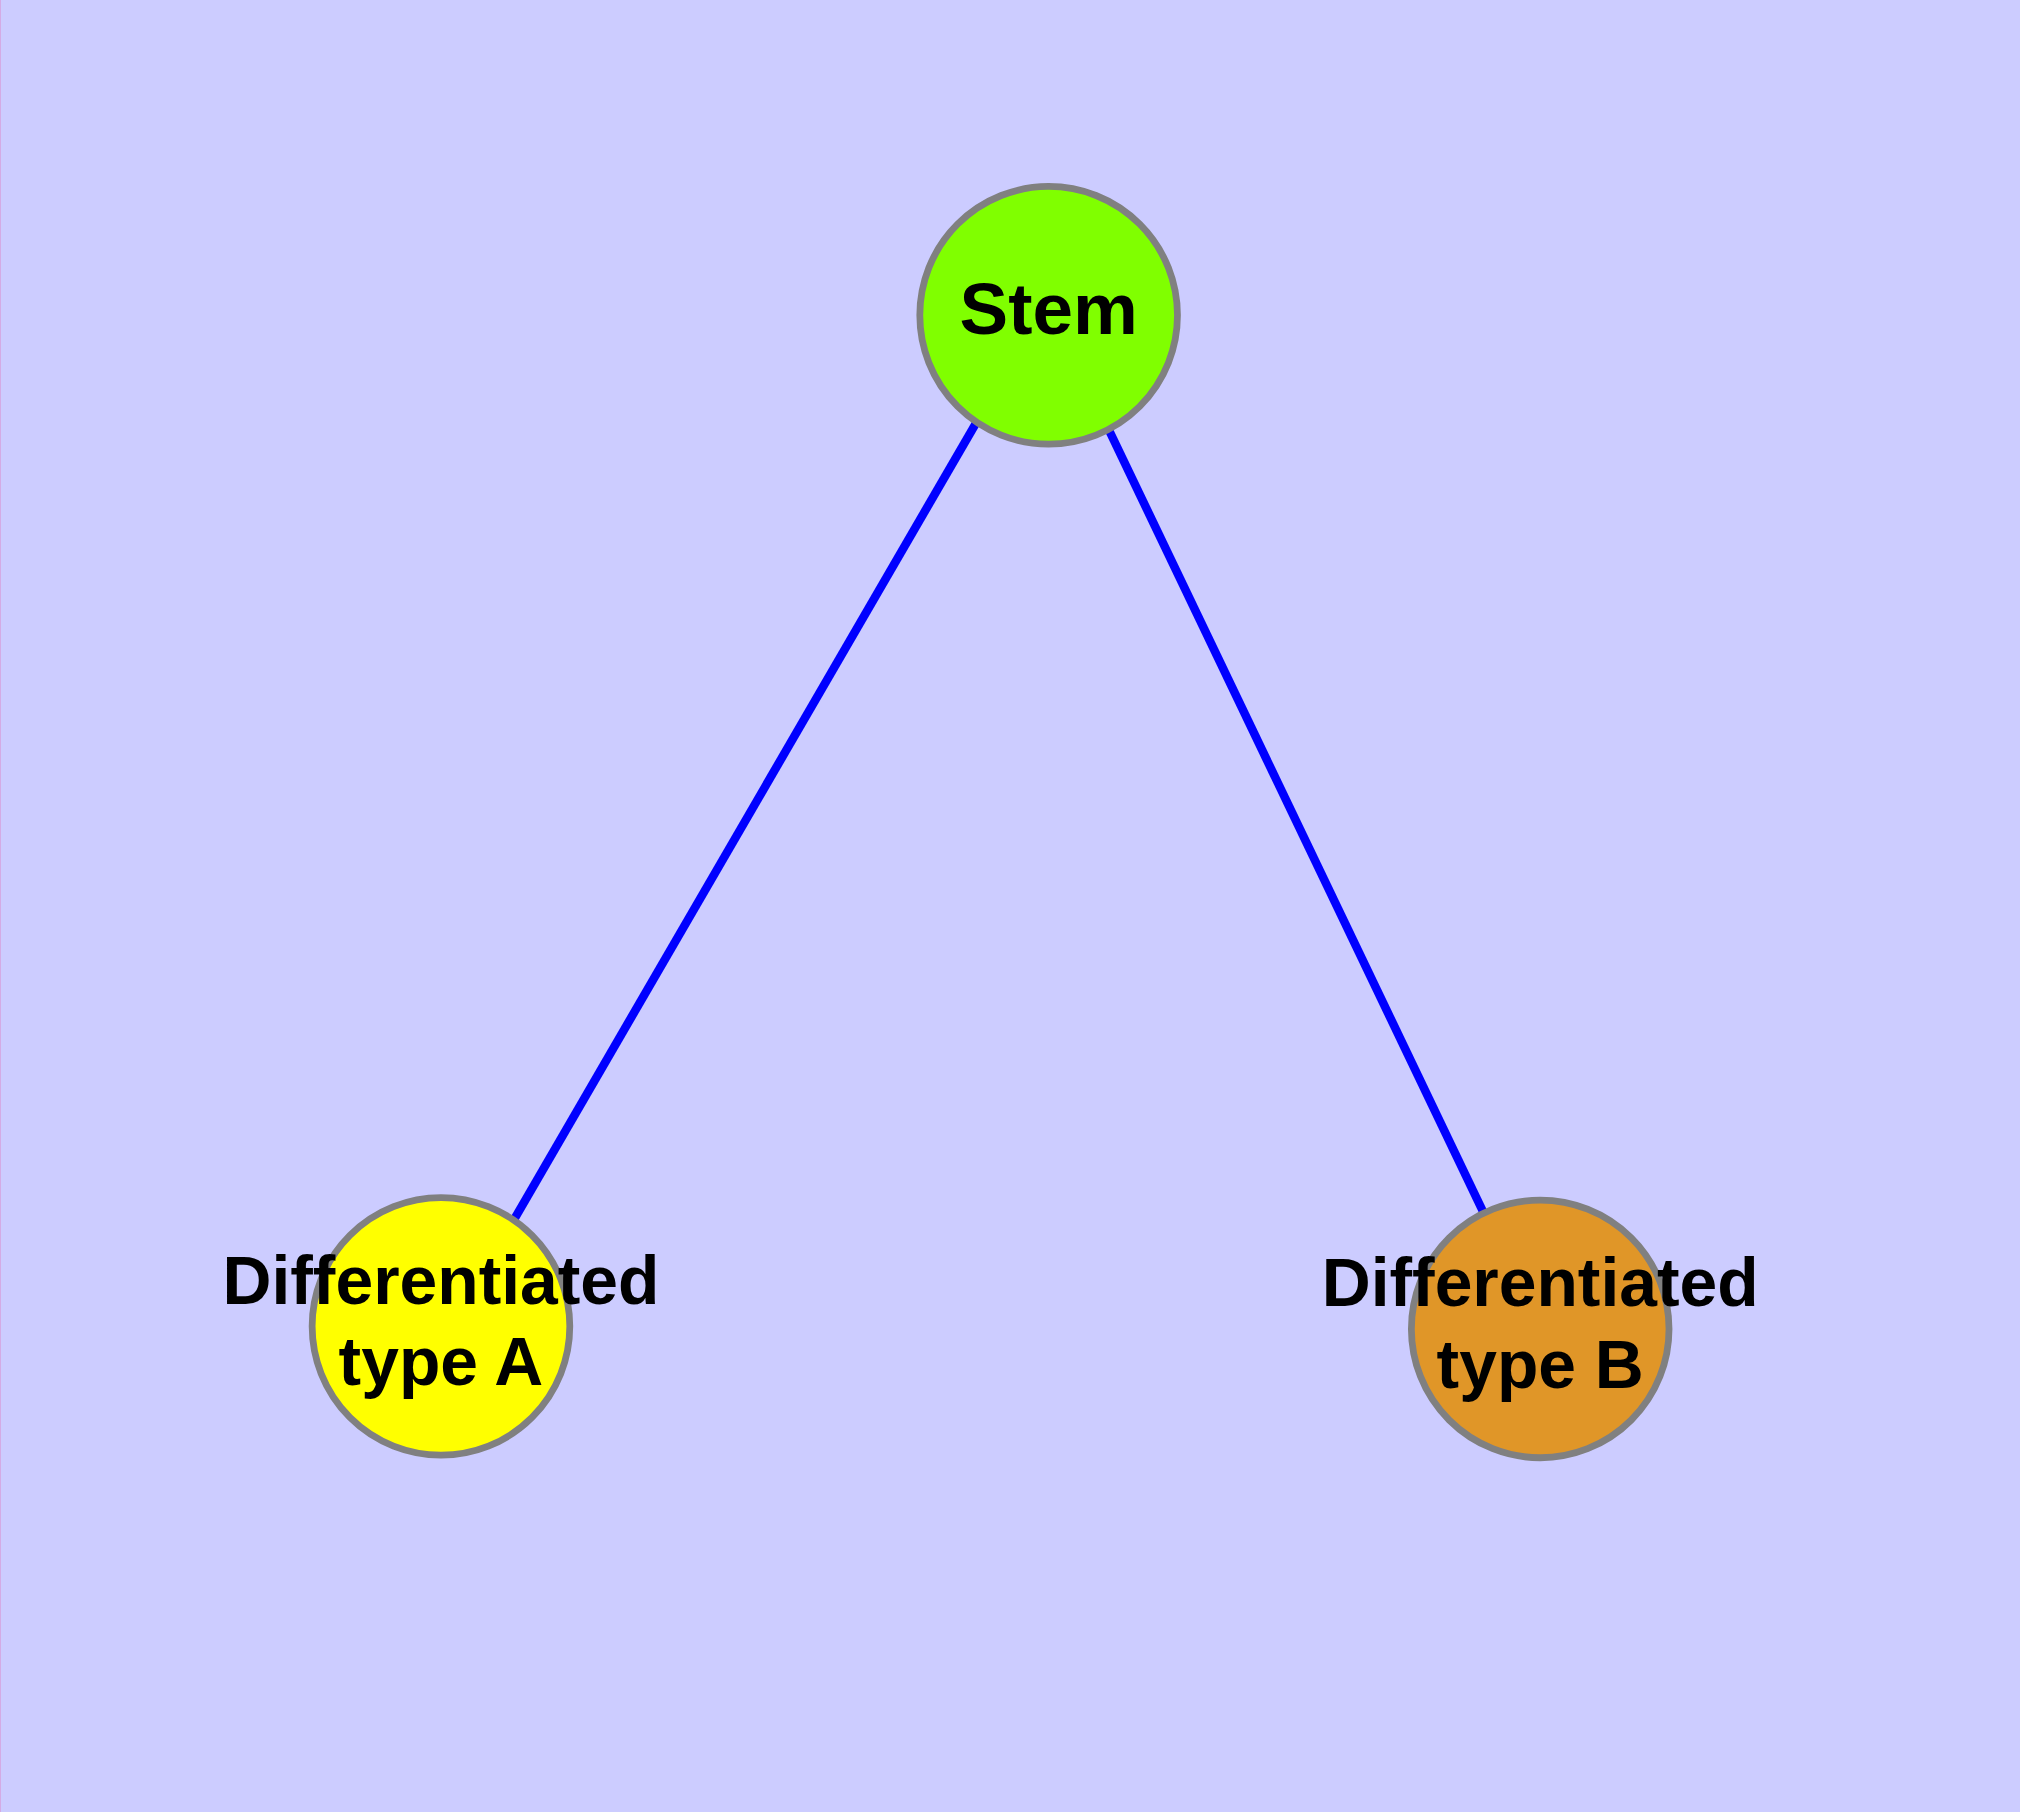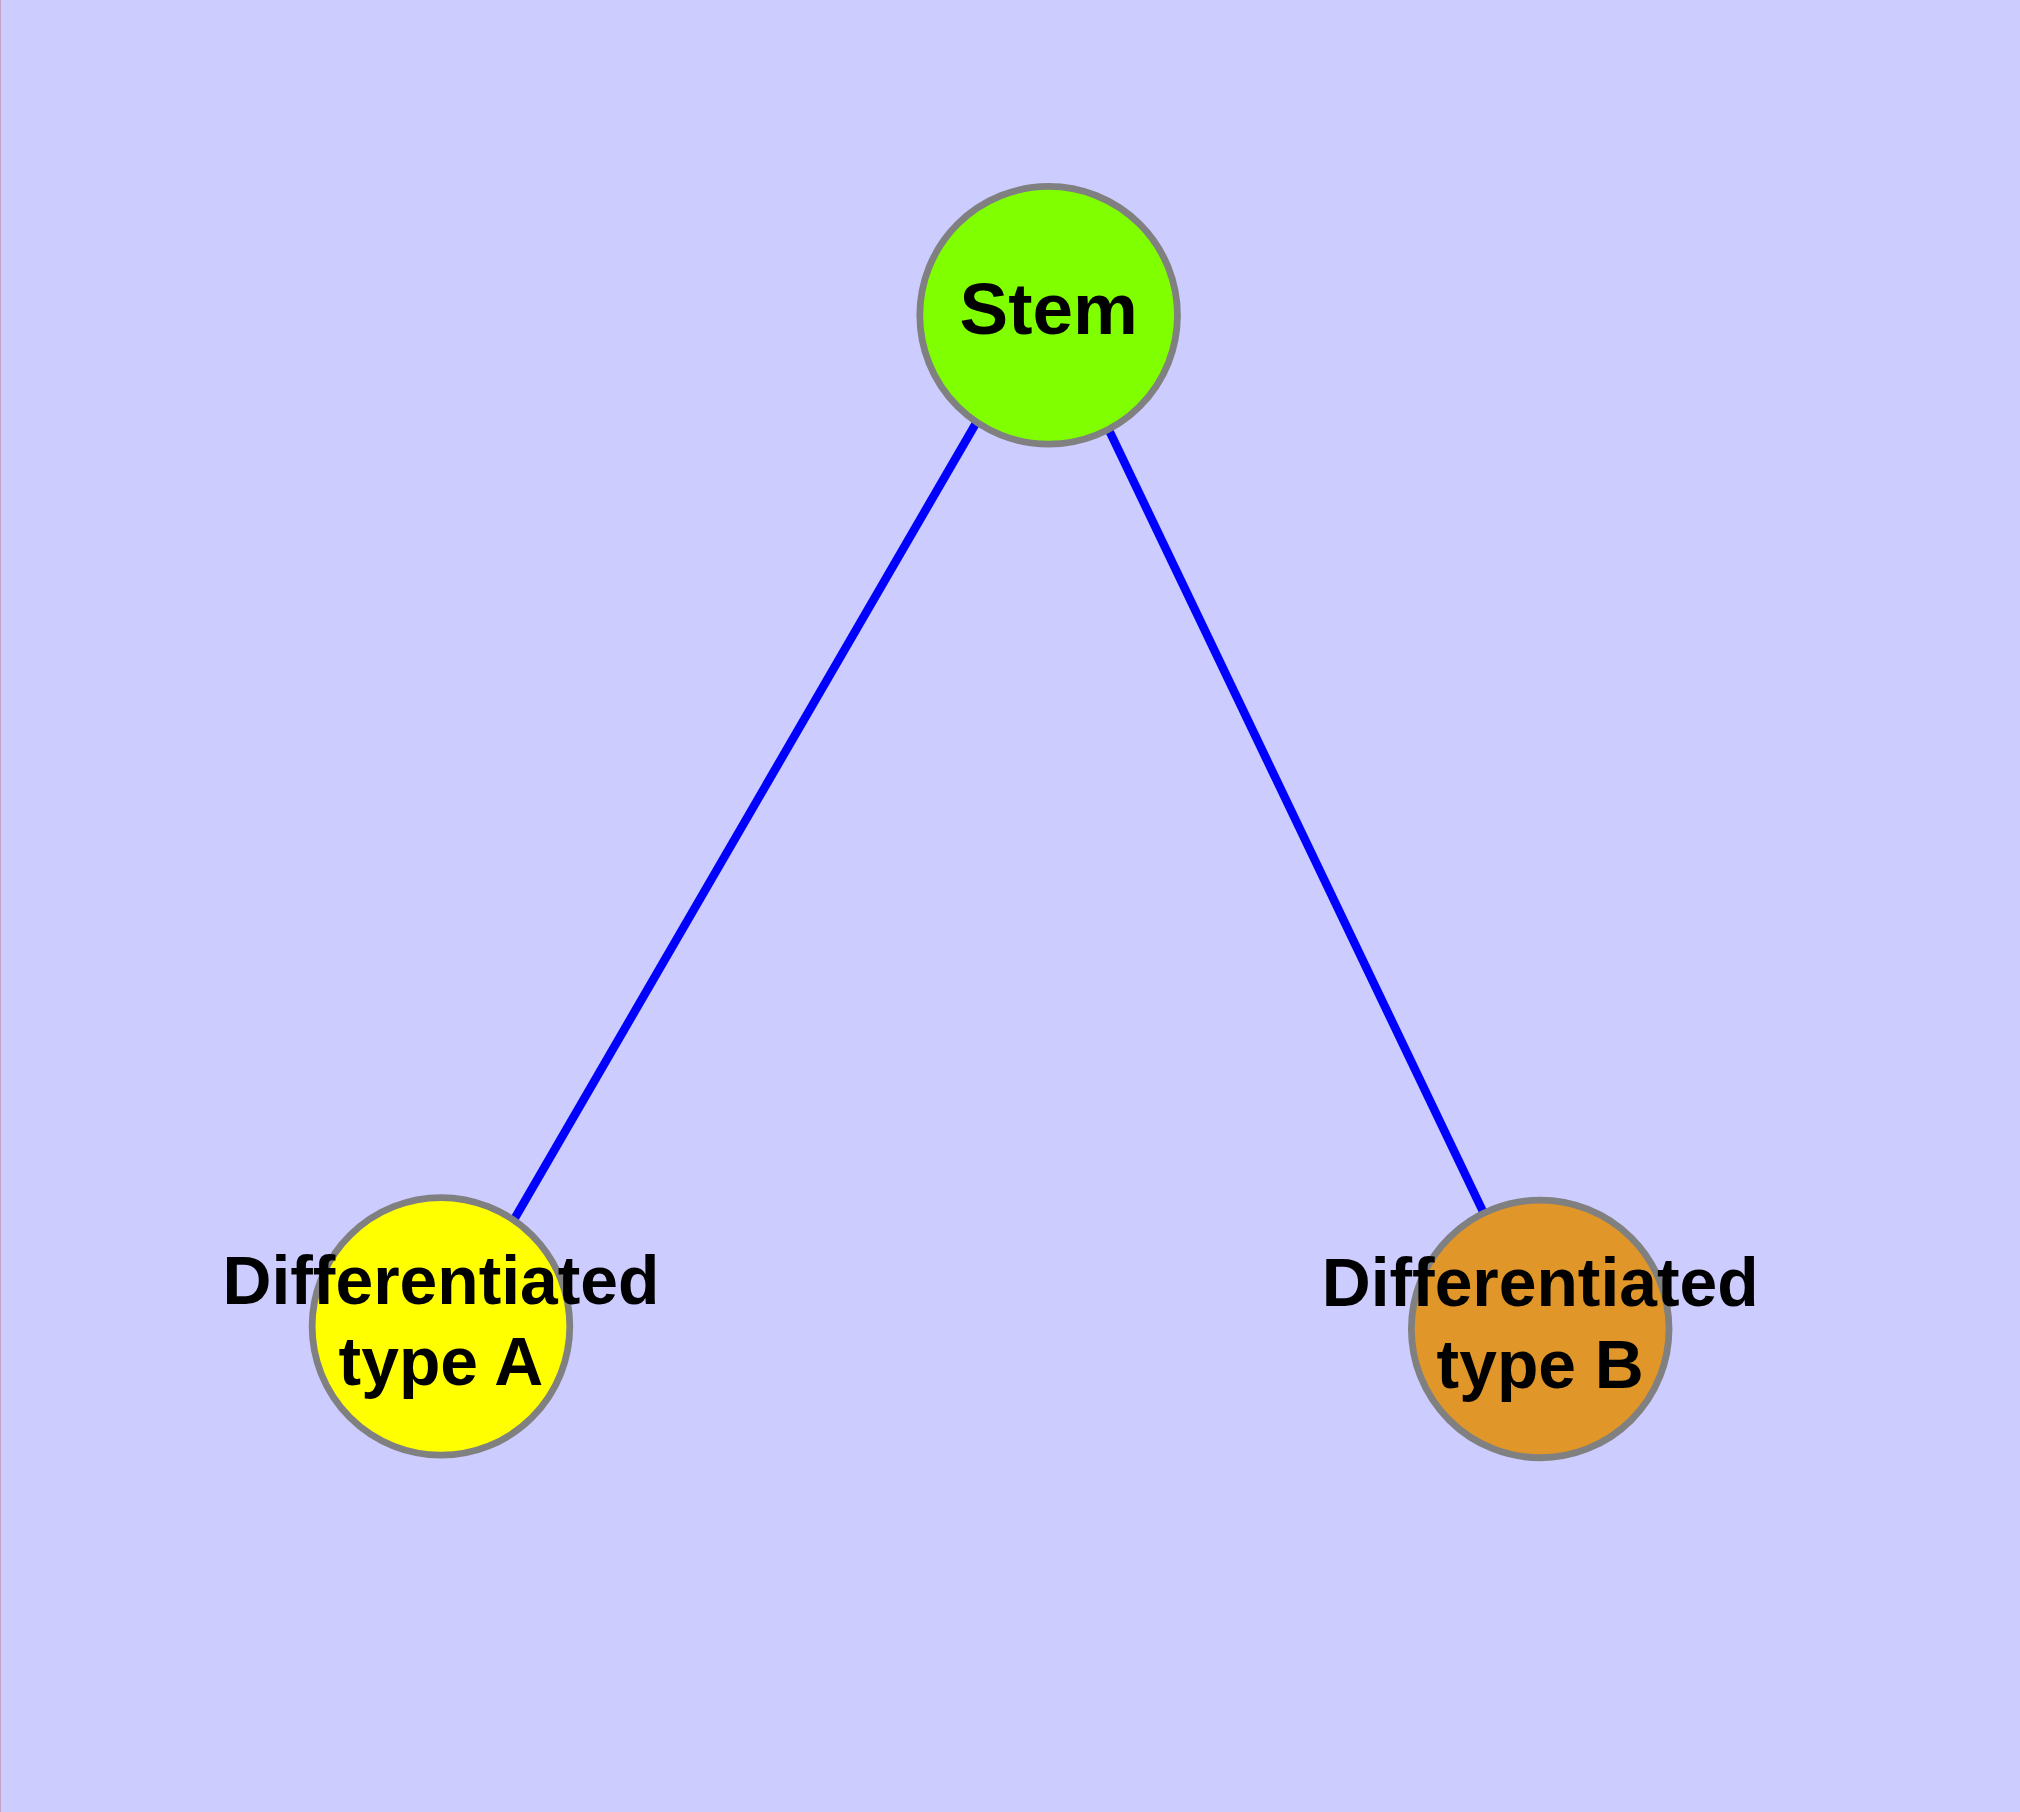--- a/index.html
+++ b/index.html
@@ -39,21 +39,21 @@
     font-weight: bold;
     fill: #000000;
     text-anchor: middle;
     dominant-baseline: middle;
     paint-order: normal;
   }
 </style>
 </head>
 <body style="background: rgb(204, 204, 255);">
 
-<div id="stage" style="width: 2021px; height: 1812px; background: #b91c1c;">
+<div id="stage" style="width: 2021px; height: 1812px; background: #ec4899;">
   <svg id="graph-svg" viewBox="0 0 2384 2138" xmlns="http://www.w3.org/2000/svg">
 
     <rect x="0" y="0" width="2384" height="2138" fill="#ccccff"></rect>
 
     <g>
       <line class="edge-line" x1="1152" y1="498" x2="605" y2="1441" stroke="#0000ff" stroke-width="10"></line>
       <line class="edge-line" x1="1307" y1="505" x2="1756" y2="1443" stroke="#0000ff" stroke-width="10"></line>
     </g>
 
     <g>

